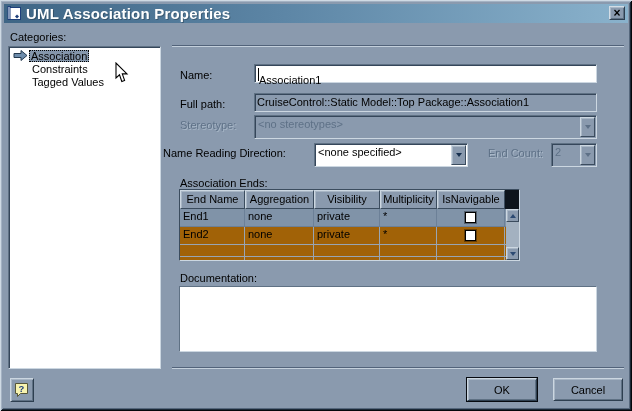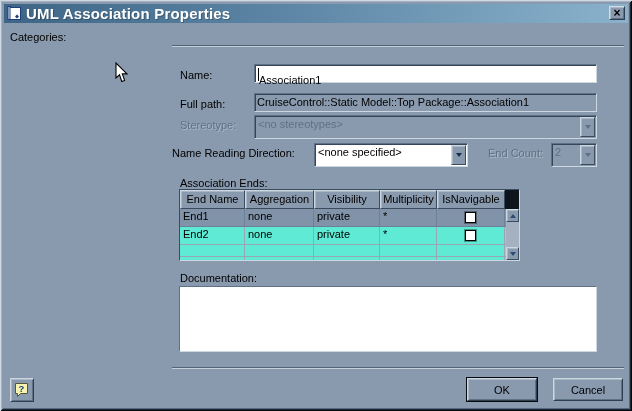--- a/index.html
+++ b/index.html
@@ -71,21 +71,21 @@
     box-shadow:inset 1px 1px 0 #a8b6c5;
     display:flex; align-items:center; justify-content:center;
   }
   .tri-down { width:0; height:0; border-left:3px solid transparent; border-right:3px solid transparent; border-top:4px solid #17304f; }
   .tri-down.off { border-top-color:#5e7187; }
   .tri-up { width:0; height:0; border-left:3px solid transparent; border-right:3px solid transparent; border-bottom:4px solid #2c4a72; }
   .tri-down.sb { border-top-color:#2c4a72; }
 
   
   .tbl { left:179px; top:189px; width:341px; height:72px;
-    background:#5eead4; border:1px solid; border-color:#3b4c5e #ccd7e1 #ccd7e1 #3b4c5e; overflow:hidden; }
+    background:#a16207; border:1px solid; border-color:#3b4c5e #ccd7e1 #ccd7e1 #3b4c5e; overflow:hidden; }
   .thead { display:flex; height:19px; }
   .th {
     background:#8a9aae; flex:none; height:19px;
     border:1px solid; border-color:#ccd7e1 #3b4c5e #3b4c5e #ccd7e1;
     box-shadow:inset 1px 1px 0 #a8b6c5;
     text-align:center; line-height:16px; font-size:11px; overflow:hidden;
   }
   .th-filler { flex:1; background:#0d141c; }
   .tr { display:flex; height:18px; border-bottom:1px solid #98a5b3; }
   .tr.sel { background:#8093a8; border-bottom-color:#6c8097; }
@@ -124,20 +124,34 @@
     <svg width="15" height="15" viewBox="0 0 15 15">
       <rect x="1" y="0.5" width="2.5" height="13" fill="#e8eefb" stroke="#1e3f7a" stroke-width="1"></rect>
       <rect x="3" y="1.5" width="10.5" height="12" fill="#ffffff" stroke="#1e3f7a" stroke-width="1"></rect>
       <path d="M10 8.5 L12 10.5 L10 12.5 L8 10.5 Z" fill="#1e3f7a"></path>
     </svg>
     <span class="title-text">UML Association Properties</span>
     <div class="close-btn">×</div>
   </div>
 
   <div class="abs lbl" style="left:10px; top:31px;">Categories:</div>
+  <div class="abs sunken listbox">
+    <div class="list-item">
+      <svg width="15" height="11" viewBox="0 0 15 11" style="margin-right:1px">
+        <polygon points="1,3.5 8,3.5 8,0.5 14,5.5 8,10.5 8,7.5 1,7.5" fill="#6d8cab" stroke="#24384e" stroke-width="1"></polygon>
+      </svg>
+      <span class="txt selected">Association</span>
+    </div>
+    <div class="list-item indent">
+      <span class="txt">Constraints</span>
+    </div>
+    <div class="list-item indent">
+      <span class="txt">Tagged Values</span>
+    </div>
+  </div>
 
   <svg class="abs" style="left:115px; top:62px; z-index:9;" width="14" height="21" viewBox="0 0 14 21">
     <path d="M1,1 L1,16 L4.5,12.8 L6.8,19.5 L9.6,18.4 L7.3,11.9 L12,11.9 Z" fill="#fff" stroke="#000" stroke-width="1.1"></path>
   </svg>
 
   <div class="abs groove" style="left:172px; top:45px; width:452px;"></div>
 
   <div class="abs lbl" style="left:180px; top:69px;">Name:</div>
   <div class="abs sunken" style="left:254px; top:64px; width:343px; height:19px;">
     <div class="caret"></div>
@@ -150,21 +164,21 @@
   </div>
 
   <div class="abs lbl disabled" style="left:180px; top:119px;">Stereotype:</div>
   <div class="abs sunken flat combo" style="left:254px; top:115px; width:343px;">
     <span class="val off">&lt;no stereotypes&gt;</span>
     <div class="combo-btn">
         <div class="tri-down off"></div>
       </div>
   </div>
 
-  <div class="abs lbl" style="left:172px; top:147px;">Name Reading Direction:</div>
+  <div class="abs lbl" style="left:163px; top:147px;">Name Reading Direction:</div>
   <div class="abs sunken combo" style="left:314px; top:143px; width:154px;">
     <span class="val">&lt;none specified&gt;</span>
     <div class="combo-btn">
         <div class="tri-down"></div>
       </div>
   </div>
 
   <div class="abs lbl disabled" style="left:488px; top:147px;">End Count:</div>
   <div class="abs sunken flat combo" style="left:551px; top:143px; width:46px;">
     <span class="val off">2</span>

